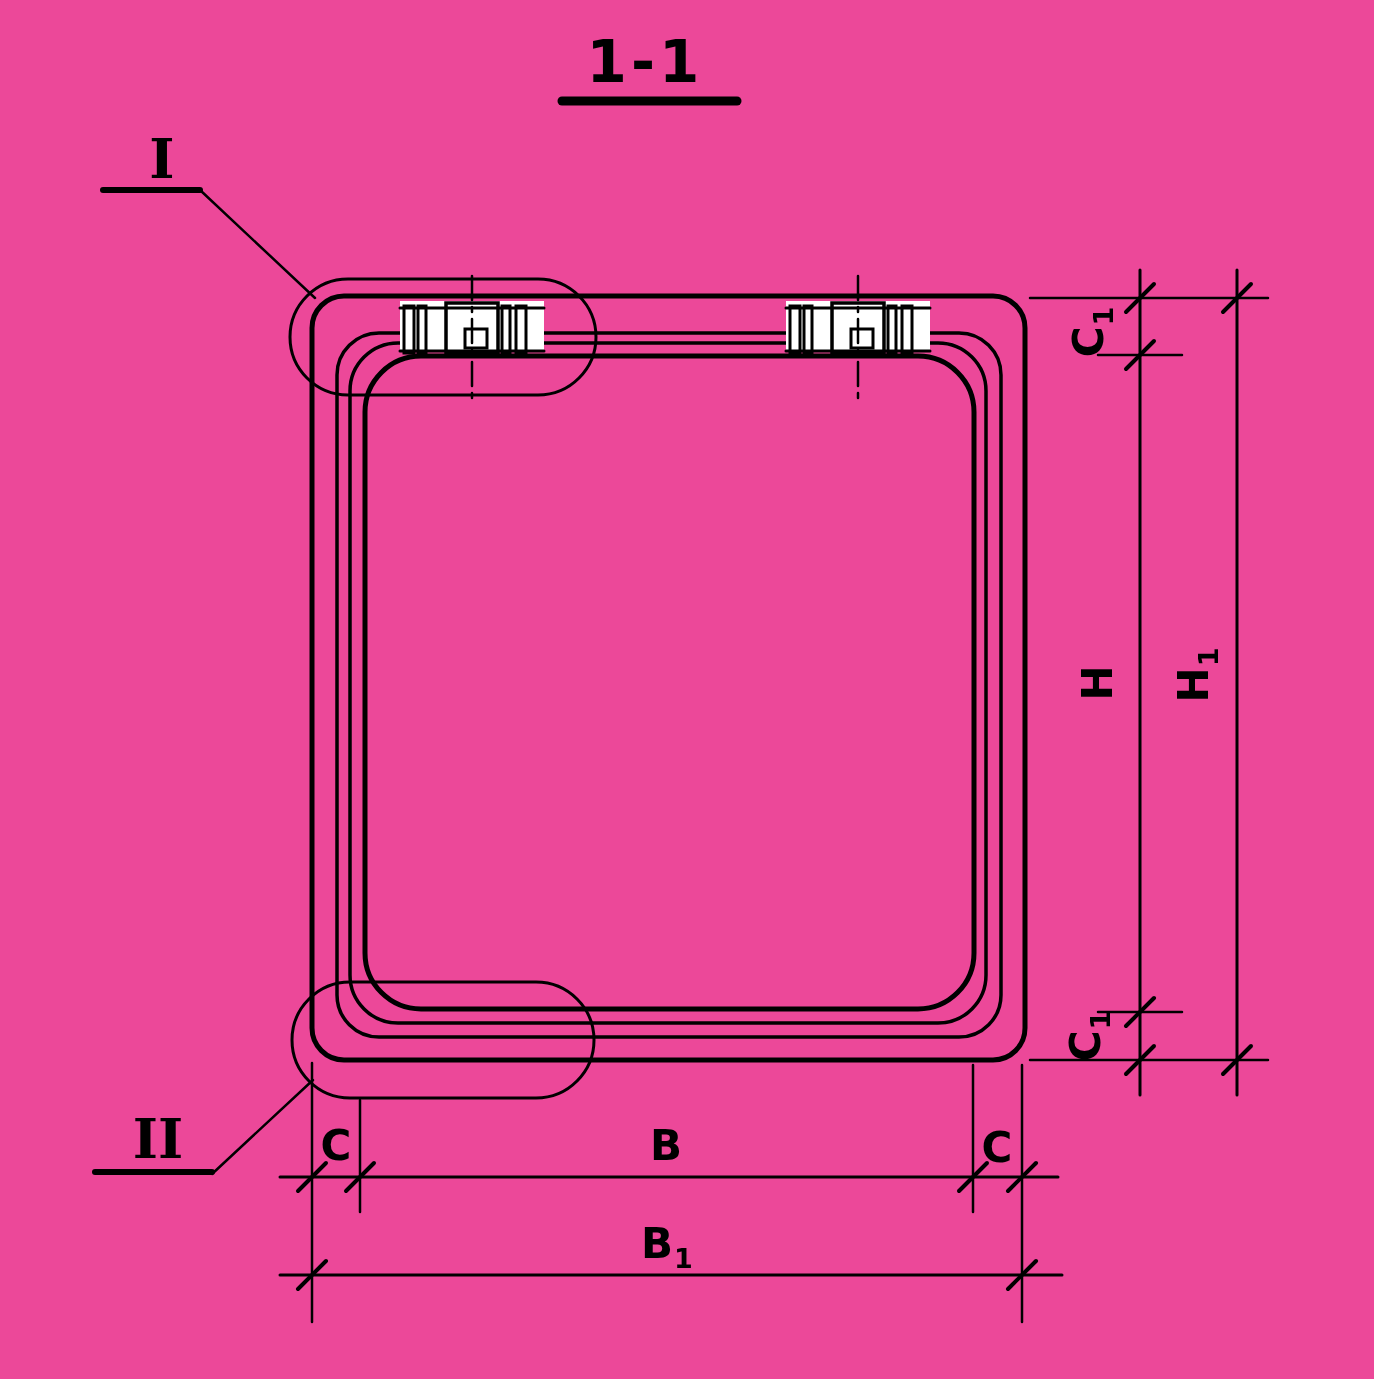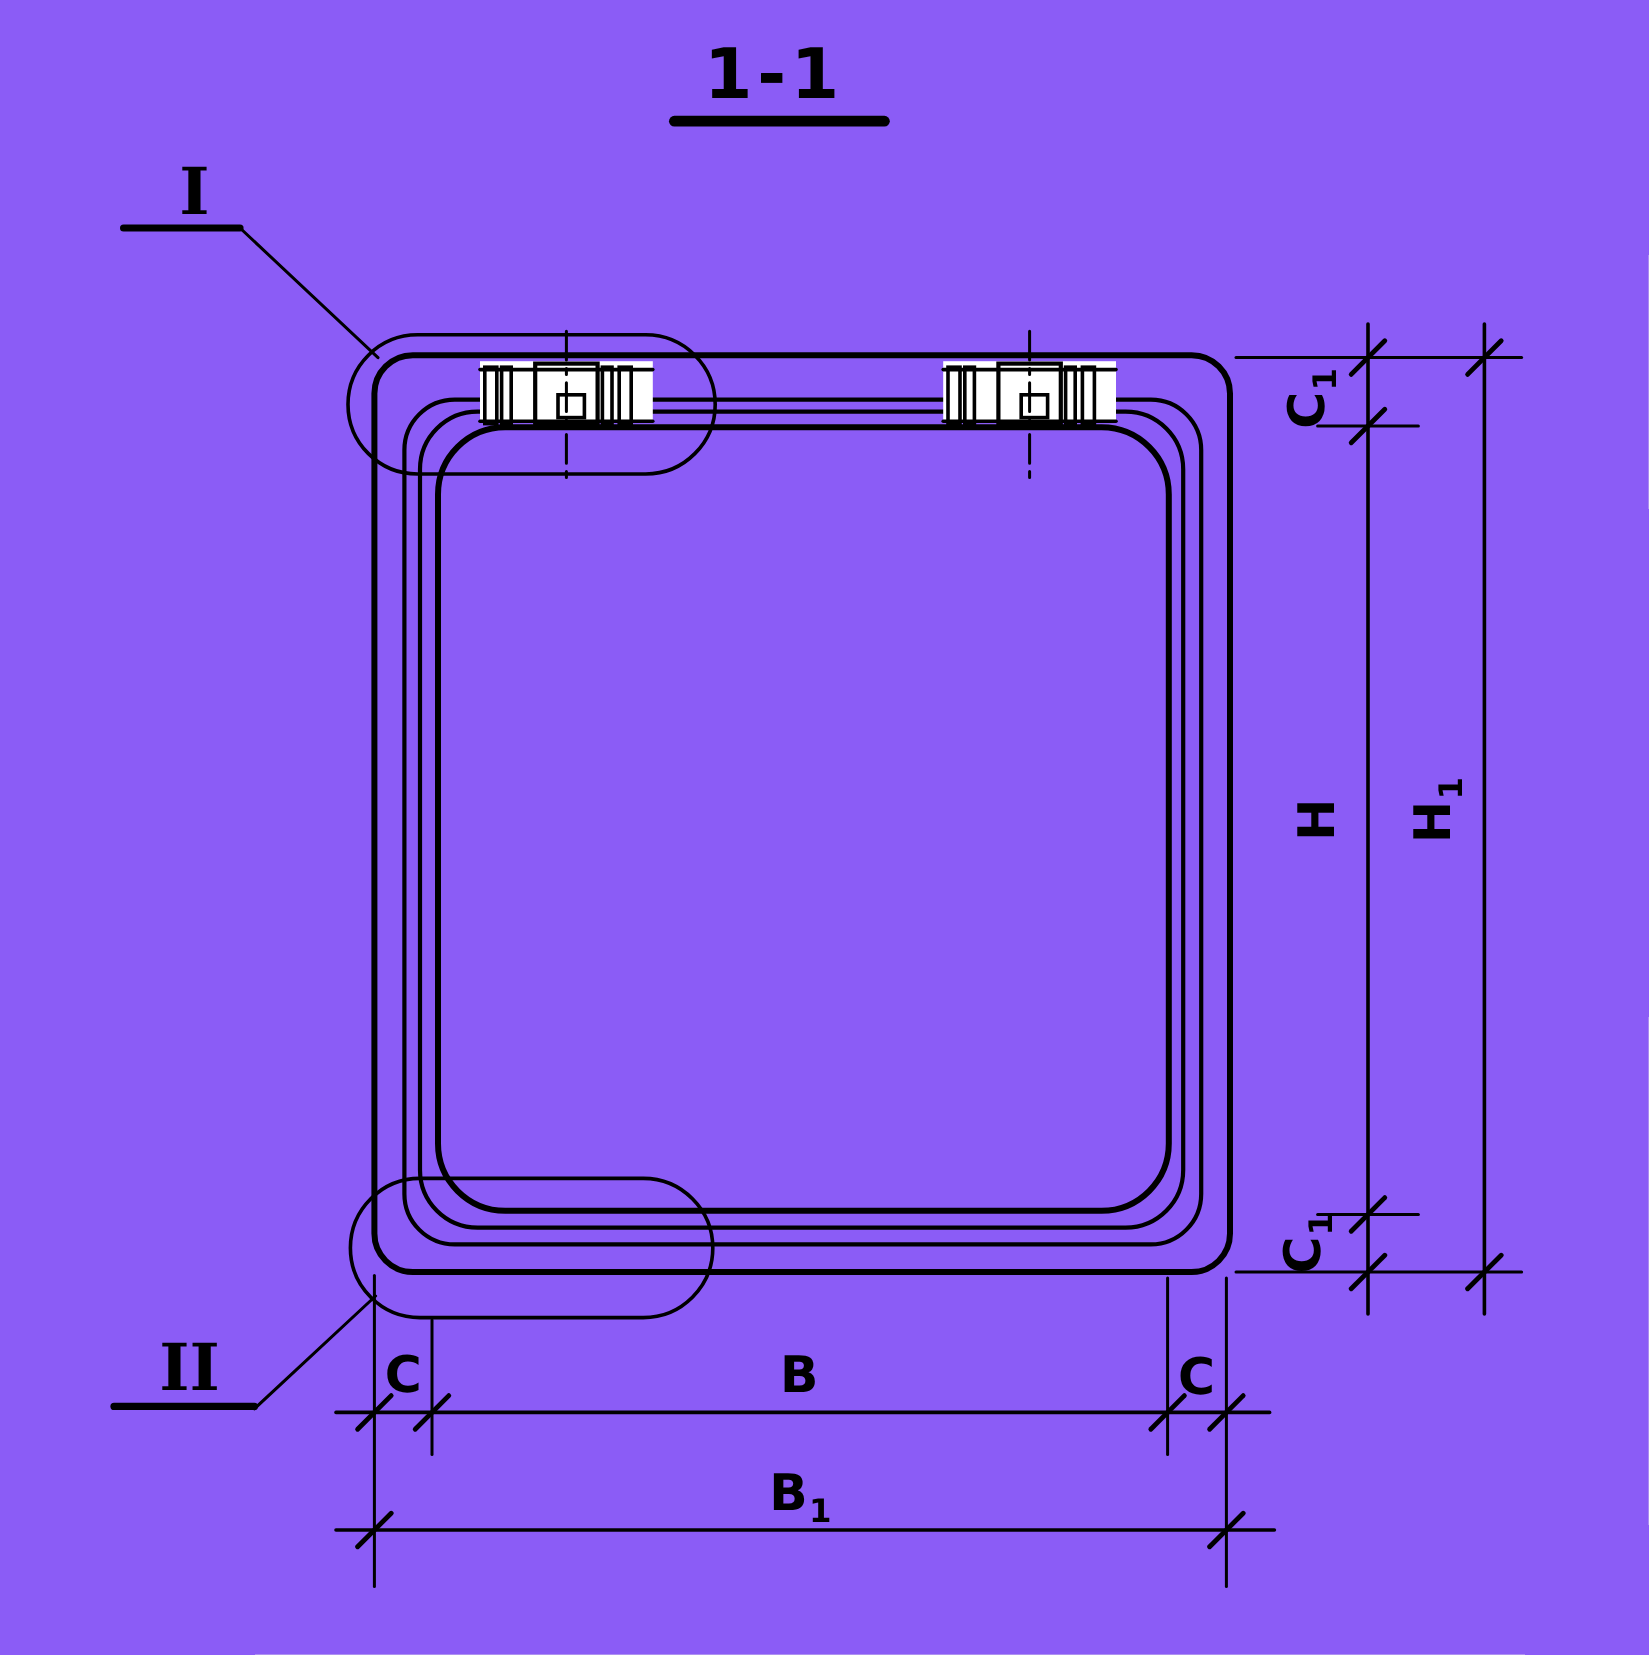--- a/index.html
+++ b/index.html
@@ -1,19 +1,19 @@
 <!DOCTYPE html>
 <html><head>
 <meta charset="utf-8">
 <style>
   html,body{margin:0;padding:0;background:#e8e8e8;}
   .canvas{
     position:relative;
     width:1374px;height:1379px;
-    background:#8b5cf6;
+    background:#ec4899;
     font-family:"DejaVu Sans", sans-serif;
     overflow:hidden;
   }
   svg{display:block;}
   .ink{stroke:#000;fill:none;stroke-linecap:round;}
   text{fill:#000;font-weight:bold;}
   .dim-label{font-size:42px;font-family:"DejaVu Sans",sans-serif;}
   .sub{font-size:27px;}
   .detail-label{font-size:54px;font-family:"DejaVu Serif",serif;}
   .title-label{font-size:58px;letter-spacing:4px;}

